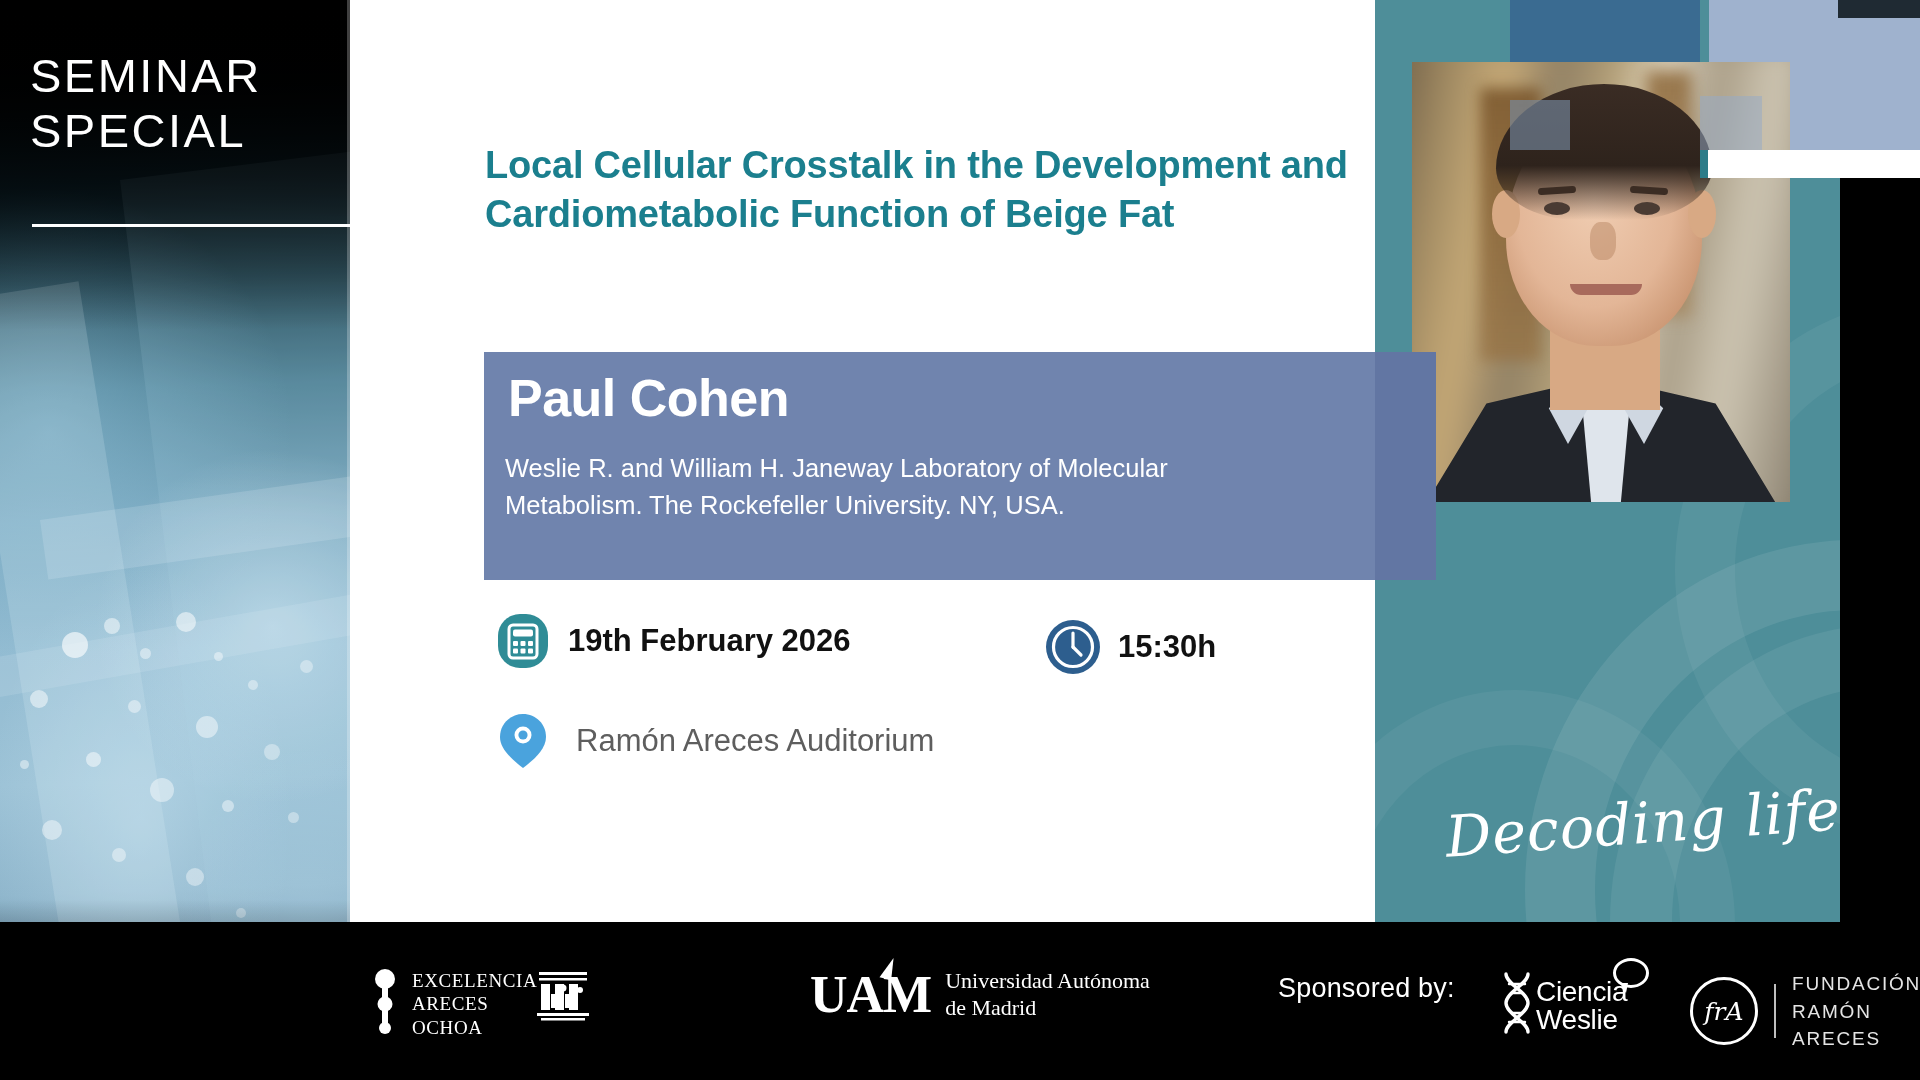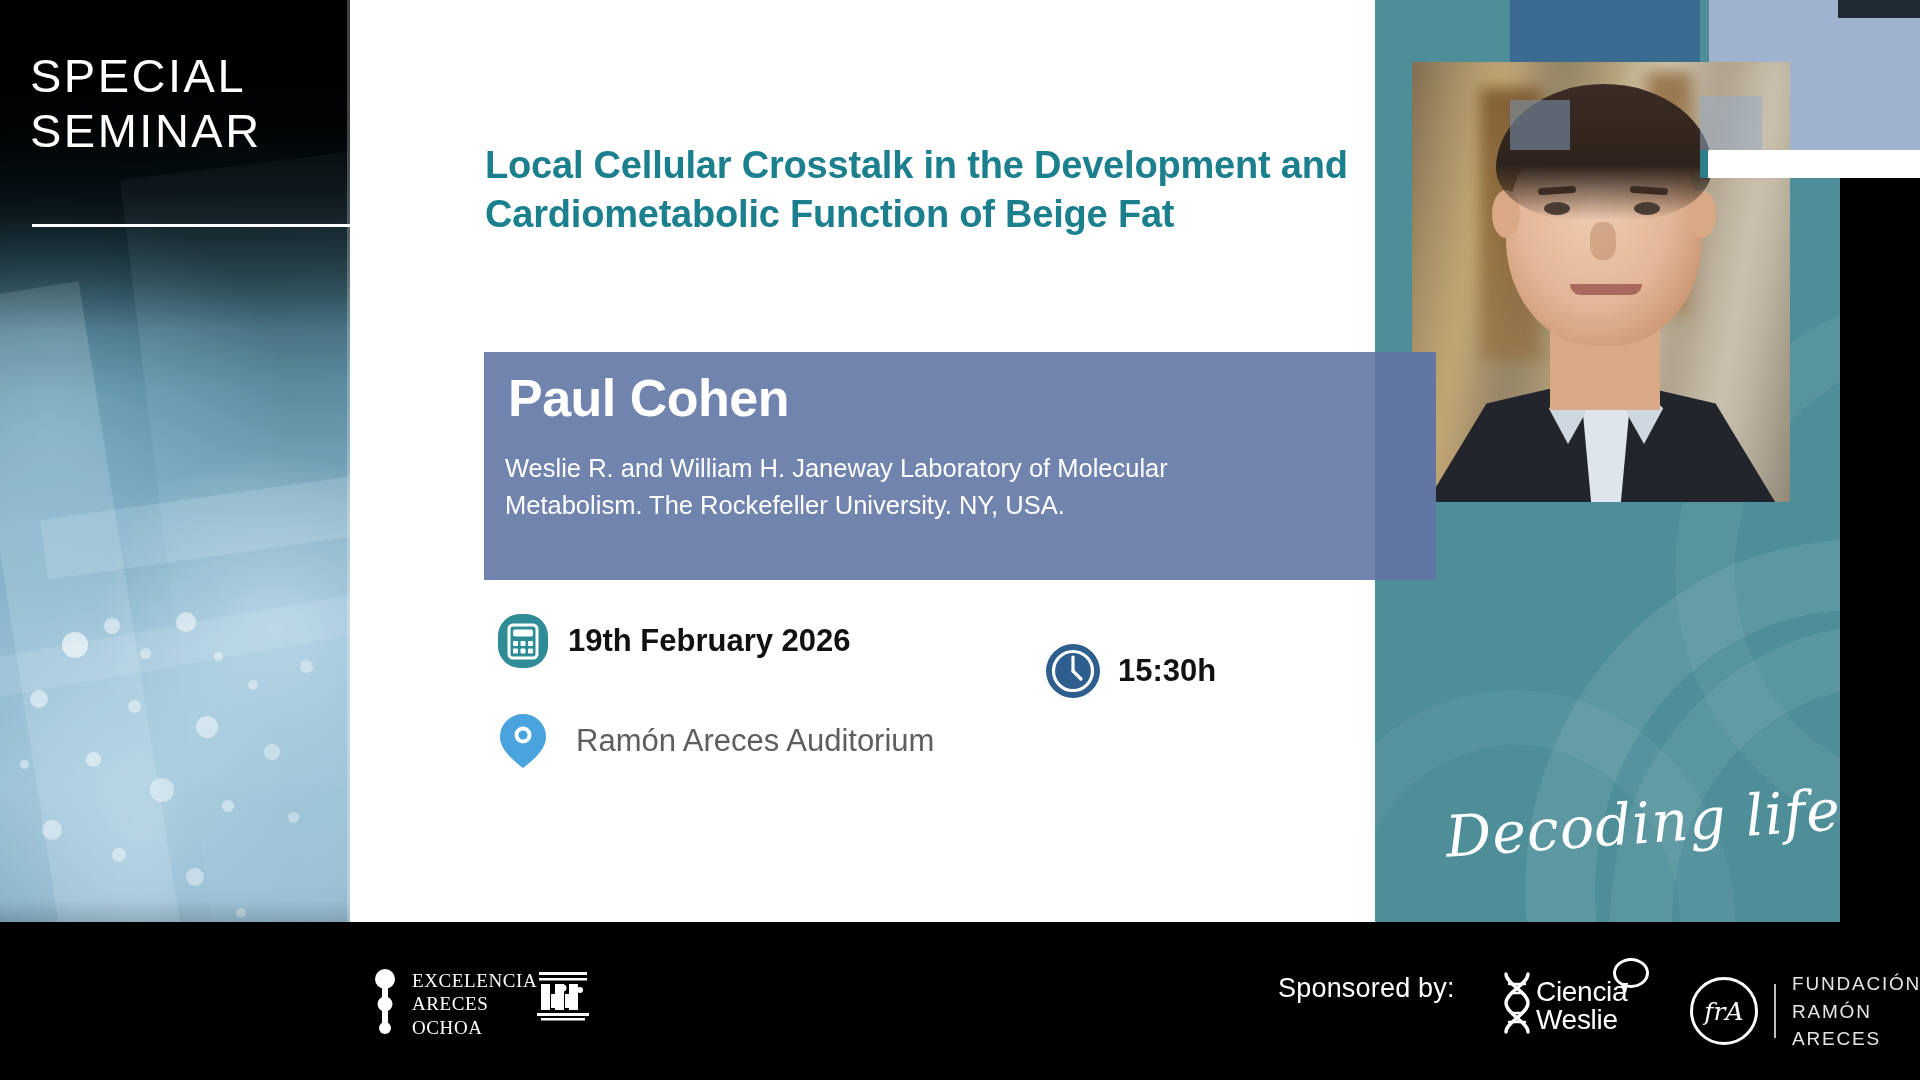--- a/index.html
+++ b/index.html
@@ -177,21 +177,21 @@
     line-height: 1.44;
   }
 
   
   .detail-row {
     position: absolute;
     display: flex;
     align-items: center;
   }
   .row-date  { left: 492px; top: 610px; }
-  .row-time  { left: 1042px; top: 640px; }
+  .row-time  { left: 1042px; top: 616px; }
   .row-place { left: 492px; top: 710px; }
   .row-host  { left: 492px; top: 812px; }
 
   .icon-wrap {
     width: 62px; height: 62px;
     display: flex;
     align-items: center;
     justify-content: center;
     flex: none;
   }
@@ -477,22 +477,22 @@
       <div class="bokeh" style="left:300px; top:660px; width:13px; height:13px; opacity:.6;"></div>
       <div class="bokeh" style="left:236px; top:908px; width:10px; height:10px; opacity:.55;"></div>
     </div>
 
     <div class="rail-top-fade"></div>
     <div class="rail-bottom-fade"></div>
     <div class="rail-edge"></div>
   </div>
 
   <div class="seminar-kicker">
+    <div>SEMINAR</div>
     <div>SPECIAL</div>
-    <div>SEMINAR</div>
   </div>
   <div class="kicker-rule"></div>
 
   <div class="cbm-logo">
     <svg class="cbm-helix" viewBox="0 0 70 128">
       <g stroke="#ffffff" stroke-width="5" fill="none" stroke-linecap="round">
         <path d="M14 2 C 14 24, 56 40, 56 62 C 56 84, 14 100, 14 126"></path>
         <path d="M56 2 C 56 24, 14 40, 14 62 C 14 84, 56 100, 56 126"></path>
       </g>
       <g stroke="#ffffff" stroke-width="3.4" stroke-linecap="round">
@@ -630,20 +630,30 @@
         <rect x="6" y="52" width="44" height="2.5"></rect>
         <circle cx="10" cy="24" r="3"></circle>
         <circle cx="28" cy="22" r="3.5"></circle>
         <circle cx="45" cy="24" r="3"></circle>
         <rect x="16" y="28" width="4" height="14"></rect>
         <rect x="30" y="28" width="4" height="14"></rect>
       </g>
     </svg>
   </div>
 
+  <div class="logo-uam">
+    <div class="uam-mark">
+      <span>UAM</span>
+      <span class="uam-tick"></span>
+    </div>
+    <div class="uam-txt">
+      <div>Universidad Autónoma</div>
+      <div>de Madrid</div>
+    </div>
+  </div>
 
   <div class="sponsored-label">Sponsored by:</div>
 
   <div class="logo-ciencia">
     <svg class="cc-helix" viewBox="0 0 34 62">
       <g stroke="#ffffff" stroke-width="3.4" fill="none" stroke-linecap="round">
         <path d="M6 2 C 6 12, 28 20, 28 31 C 28 42, 6 50, 6 60"></path>
         <path d="M28 2 C 28 12, 6 20, 6 31 C 6 42, 28 50, 28 60"></path>
       </g>
       <g stroke="#ffffff" stroke-width="2.4" stroke-linecap="round">

